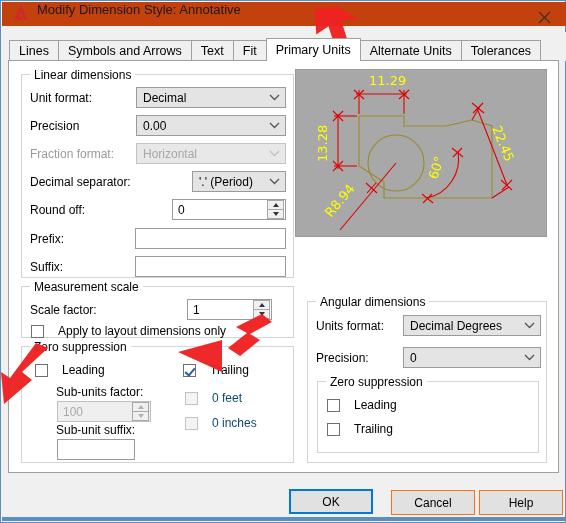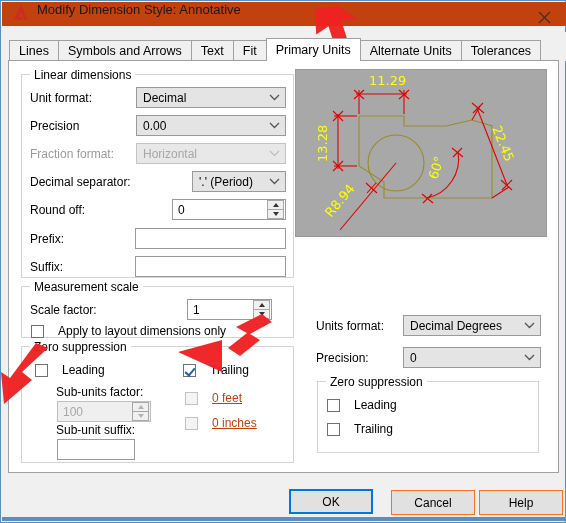--- a/index.html
+++ b/index.html
@@ -147,21 +147,21 @@
   .cb .box{
     width:13px;height:13px;border:1px solid #707070;background:#fff;
     box-sizing:border-box;flex:none;position:relative;
   }
   .cb .box.checked::after{
     content:"";position:absolute;left:3px;top:1px;width:4px;height:8px;
     border:solid #2a5fa8;border-width:0 2px 2px 0;transform:rotate(40deg);
   }
   .cb.dis .box{border-color:#c2c2c2;background:#f4f4f4;}
   .cb .cblbl{margin-left:14px;font-size:12px;color:#000;white-space:nowrap;}
-  .cb.dis .cblbl{color:#c2410c;text-decoration:underline;}
+  .cb.dis .cblbl{color:#0c4a6e;}
   
   .preview{
     position:absolute;
     background:#a8a8a8;
     border:1px solid #9a9a9a;
     box-sizing:border-box;
     overflow:hidden;
   }
   
   .btn{
@@ -389,20 +389,23 @@
         <g fill="#ffff00" font-family="DejaVu Sans, sans-serif" font-size="13">
           <text x="73" y="15">11.29</text>
           <text x="0" y="0" transform="translate(31,92) rotate(-90)">13.28</text>
           <text x="0" y="0" transform="translate(196,58) rotate(68)">22.45</text>
           <text x="0" y="0" transform="translate(141,110) rotate(-72)">60°</text>
           <text x="0" y="0" transform="translate(35,148) rotate(-50)">R8.94</text>
         </g>
       </svg>
     </div>
 
+    <div class="group" style="left:298px;top:240px;width:240px;height:162px;">
+      <span class="group-title">Angular dimensions</span>
+    </div>
 
     <span class="lbl" style="left:307px;top:258px;">Units format:</span>
     <div class="combo" style="left:394px;top:254px;width:138px;">
       <span class="cv">Decimal Degrees</span>
       <span class="chev">
         <svg width="11" height="7" viewBox="0 0 11 7">
             <polyline points="1,1 5.5,5.5 10,1" fill="none" stroke="#555" stroke-width="1.3"></polyline>
           </svg>
       </span>
     </div>

